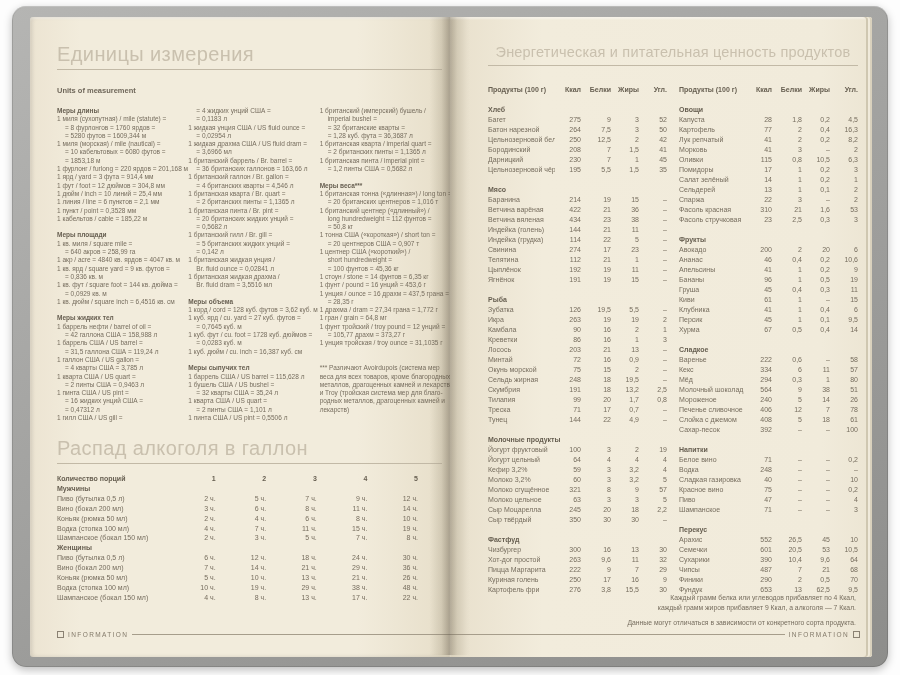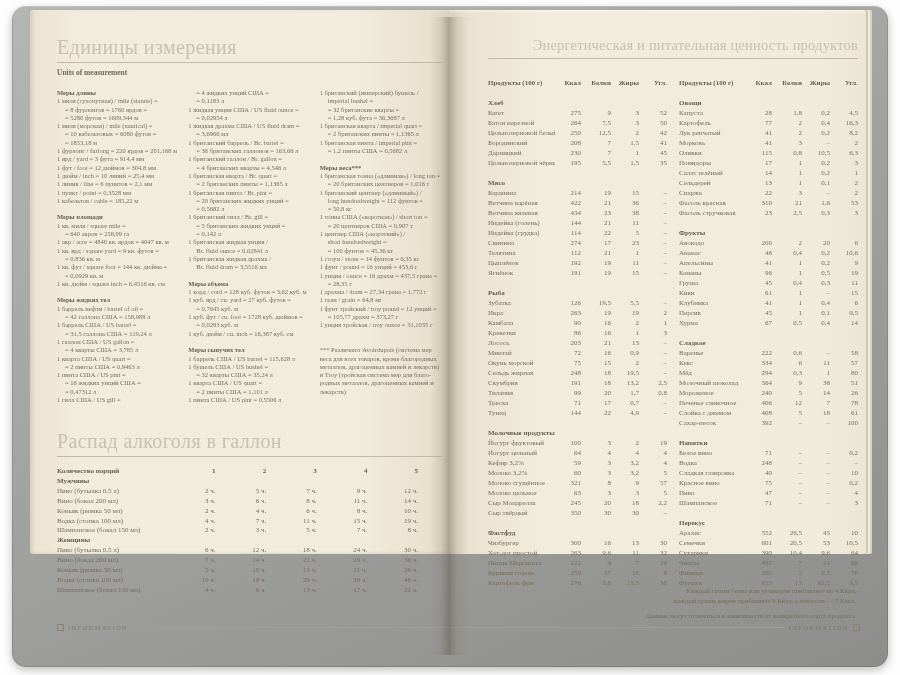--- a/index.html
+++ b/index.html
@@ -1,34 +1,34 @@
 <!DOCTYPE html>
 <html><head>
 <meta charset="utf-8">
 <style>
   html,body{margin:0;padding:0;}
   body{width:900px;height:675px;background:#fdfdfd;font-family:"Liberation Sans",sans-serif;overflow:hidden;}
   .scene{position:relative;width:900px;height:675px;}
   .cover{position:absolute;left:12px;top:6px;width:876px;height:661px;border-radius:14px;
          background:linear-gradient(155deg,#b5b5b3 0%,#a3a3a1 45%,#8d8d8b 100%);
          box-shadow:inset 0 1px 0 rgba(255,255,255,.35), inset 0 0 0 1px rgba(0,0,0,.12), 0 3px 8px rgba(0,0,0,.25);}
-  .page{position:absolute;top:10px;height:544px;font-family:Liberation Serif, serif;}
+  .page{position:absolute;top:17px;height:640px;}
   .page.left{left:30px;width:420px;border-radius:3px 0 0 3px;
      background:linear-gradient(to right,#ece4d2 0%,#f2ecdc 12%,#f2ecdc 78%,#e9e1cd 95%,#d9d0ba 100%);
      box-shadow:inset 2px 0 4px rgba(0,0,0,.12), inset 0 2px 2px rgba(255,255,255,.4);}
   .page.right{left:450px;width:422px;border-radius:0 3px 3px 0;
      background:linear-gradient(to right,#d9d0ba 0%,#eae2cf 4%,#f2ecdc 22%,#f1ebdb 88%,#ece5d3 100%);
      box-shadow:inset -2px 0 0 #d9d1bd, inset -4px 0 0 #f0eadb, inset -6px 0 0 #cfc7b1, inset 0 2px 2px rgba(255,255,255,.4);}
   .spine{position:absolute;left:430px;top:17px;width:40px;height:638px;pointer-events:none;z-index:5;
      background:linear-gradient(to right,rgba(96,86,66,0) 0%,rgba(96,86,66,.10) 28%,rgba(64,55,40,.30) 49%,rgba(64,55,40,.22) 53%,rgba(96,86,66,.10) 68%,rgba(96,86,66,0) 100%);}
   .sec-title{font-size:20px;line-height:22px;color:#c9c0ae;letter-spacing:.4px;white-space:nowrap;}
   .sec-title.small{font-size:14.5px;line-height:18px;letter-spacing:.2px;}
   .rule{border-top:1px solid #c2b9a6;margin-top:4px;}
-  .sec-sub{margin-top:5px;font-size:7.5px;font-weight:bold;color:#6f675a;}
-  .ta-r{text-align:right;}
+  .sec-sub{margin-top:16px;font-size:7.5px;font-weight:bold;color:#6f675a;}
+  .ta-r{text-align:center;}
   
   .units-block{position:absolute;left:27px;right:8px;top:26px;}
   .u-cols{margin-top:12px;display:flex;gap:9px;}
   .u-col{flex:1;min-width:0;font-size:6.5px;line-height:8.3px;color:#766d5e;}
   .u-h{font-weight:bold;color:#665e50;margin-top:8.3px;white-space:nowrap;}
   .u-col .u-h:first-child{margin-top:0;}
   .u-line{white-space:nowrap;}
   .u-line.cont{padding-left:8px;}
   .u-note{margin-top:16.6px;}
   

